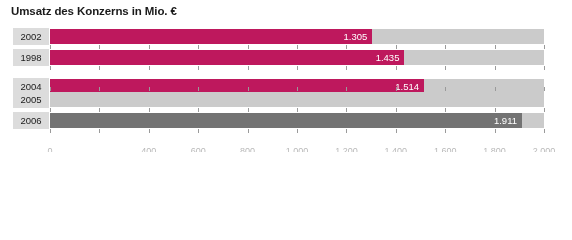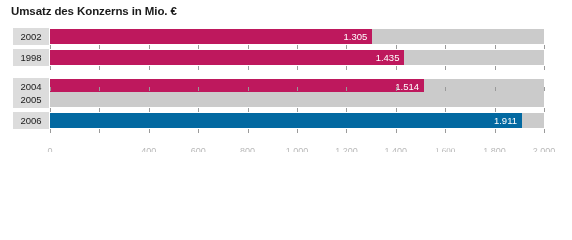--- a/index.html
+++ b/index.html
@@ -78,21 +78,21 @@
 
   
   .bar-value {
     position: absolute;
     left: 50px;
     top: 1px;
     height: 15px;
     background: #be185d;
   }
   .bar-value.highlight {
-    background: #0369a1;
+    background: #737373;
   }
 
   
   .bar-value-label {
     position: absolute;
     right: 5px;
     top: 0;
     height: 15px;
     line-height: 15px;
     font-size: 9.5px;
@@ -242,18 +242,18 @@
 
   <div id="axis-labels-clip">
       <div class="axis-tick-label" style="left: 50px;">0</div>
       <div class="axis-tick-label" style="left: 99.4px; margin-top: 38px;">200</div>
       <div class="axis-tick-label" style="left: 148.8px;">400</div>
       <div class="axis-tick-label" style="left: 198.2px;">600</div>
       <div class="axis-tick-label" style="left: 247.6px;">800</div>
       <div class="axis-tick-label" style="left: 297px;">1.000</div>
       <div class="axis-tick-label" style="left: 346.4px;">1.200</div>
       <div class="axis-tick-label" style="left: 395.8px; text-align: right;">1.400</div>
-      <div class="axis-tick-label" style="left: 445.2px; font-family: Liberation Serif, serif;">1.600</div>
+      <div class="axis-tick-label" style="left: 445.2px;">1.600</div>
       <div class="axis-tick-label" style="left: 494.6px;">1.800</div>
       <div class="axis-tick-label" style="left: 544px; text-align: center;">2.000</div>
     </div>
 
 </div>
 
 </body></html>

